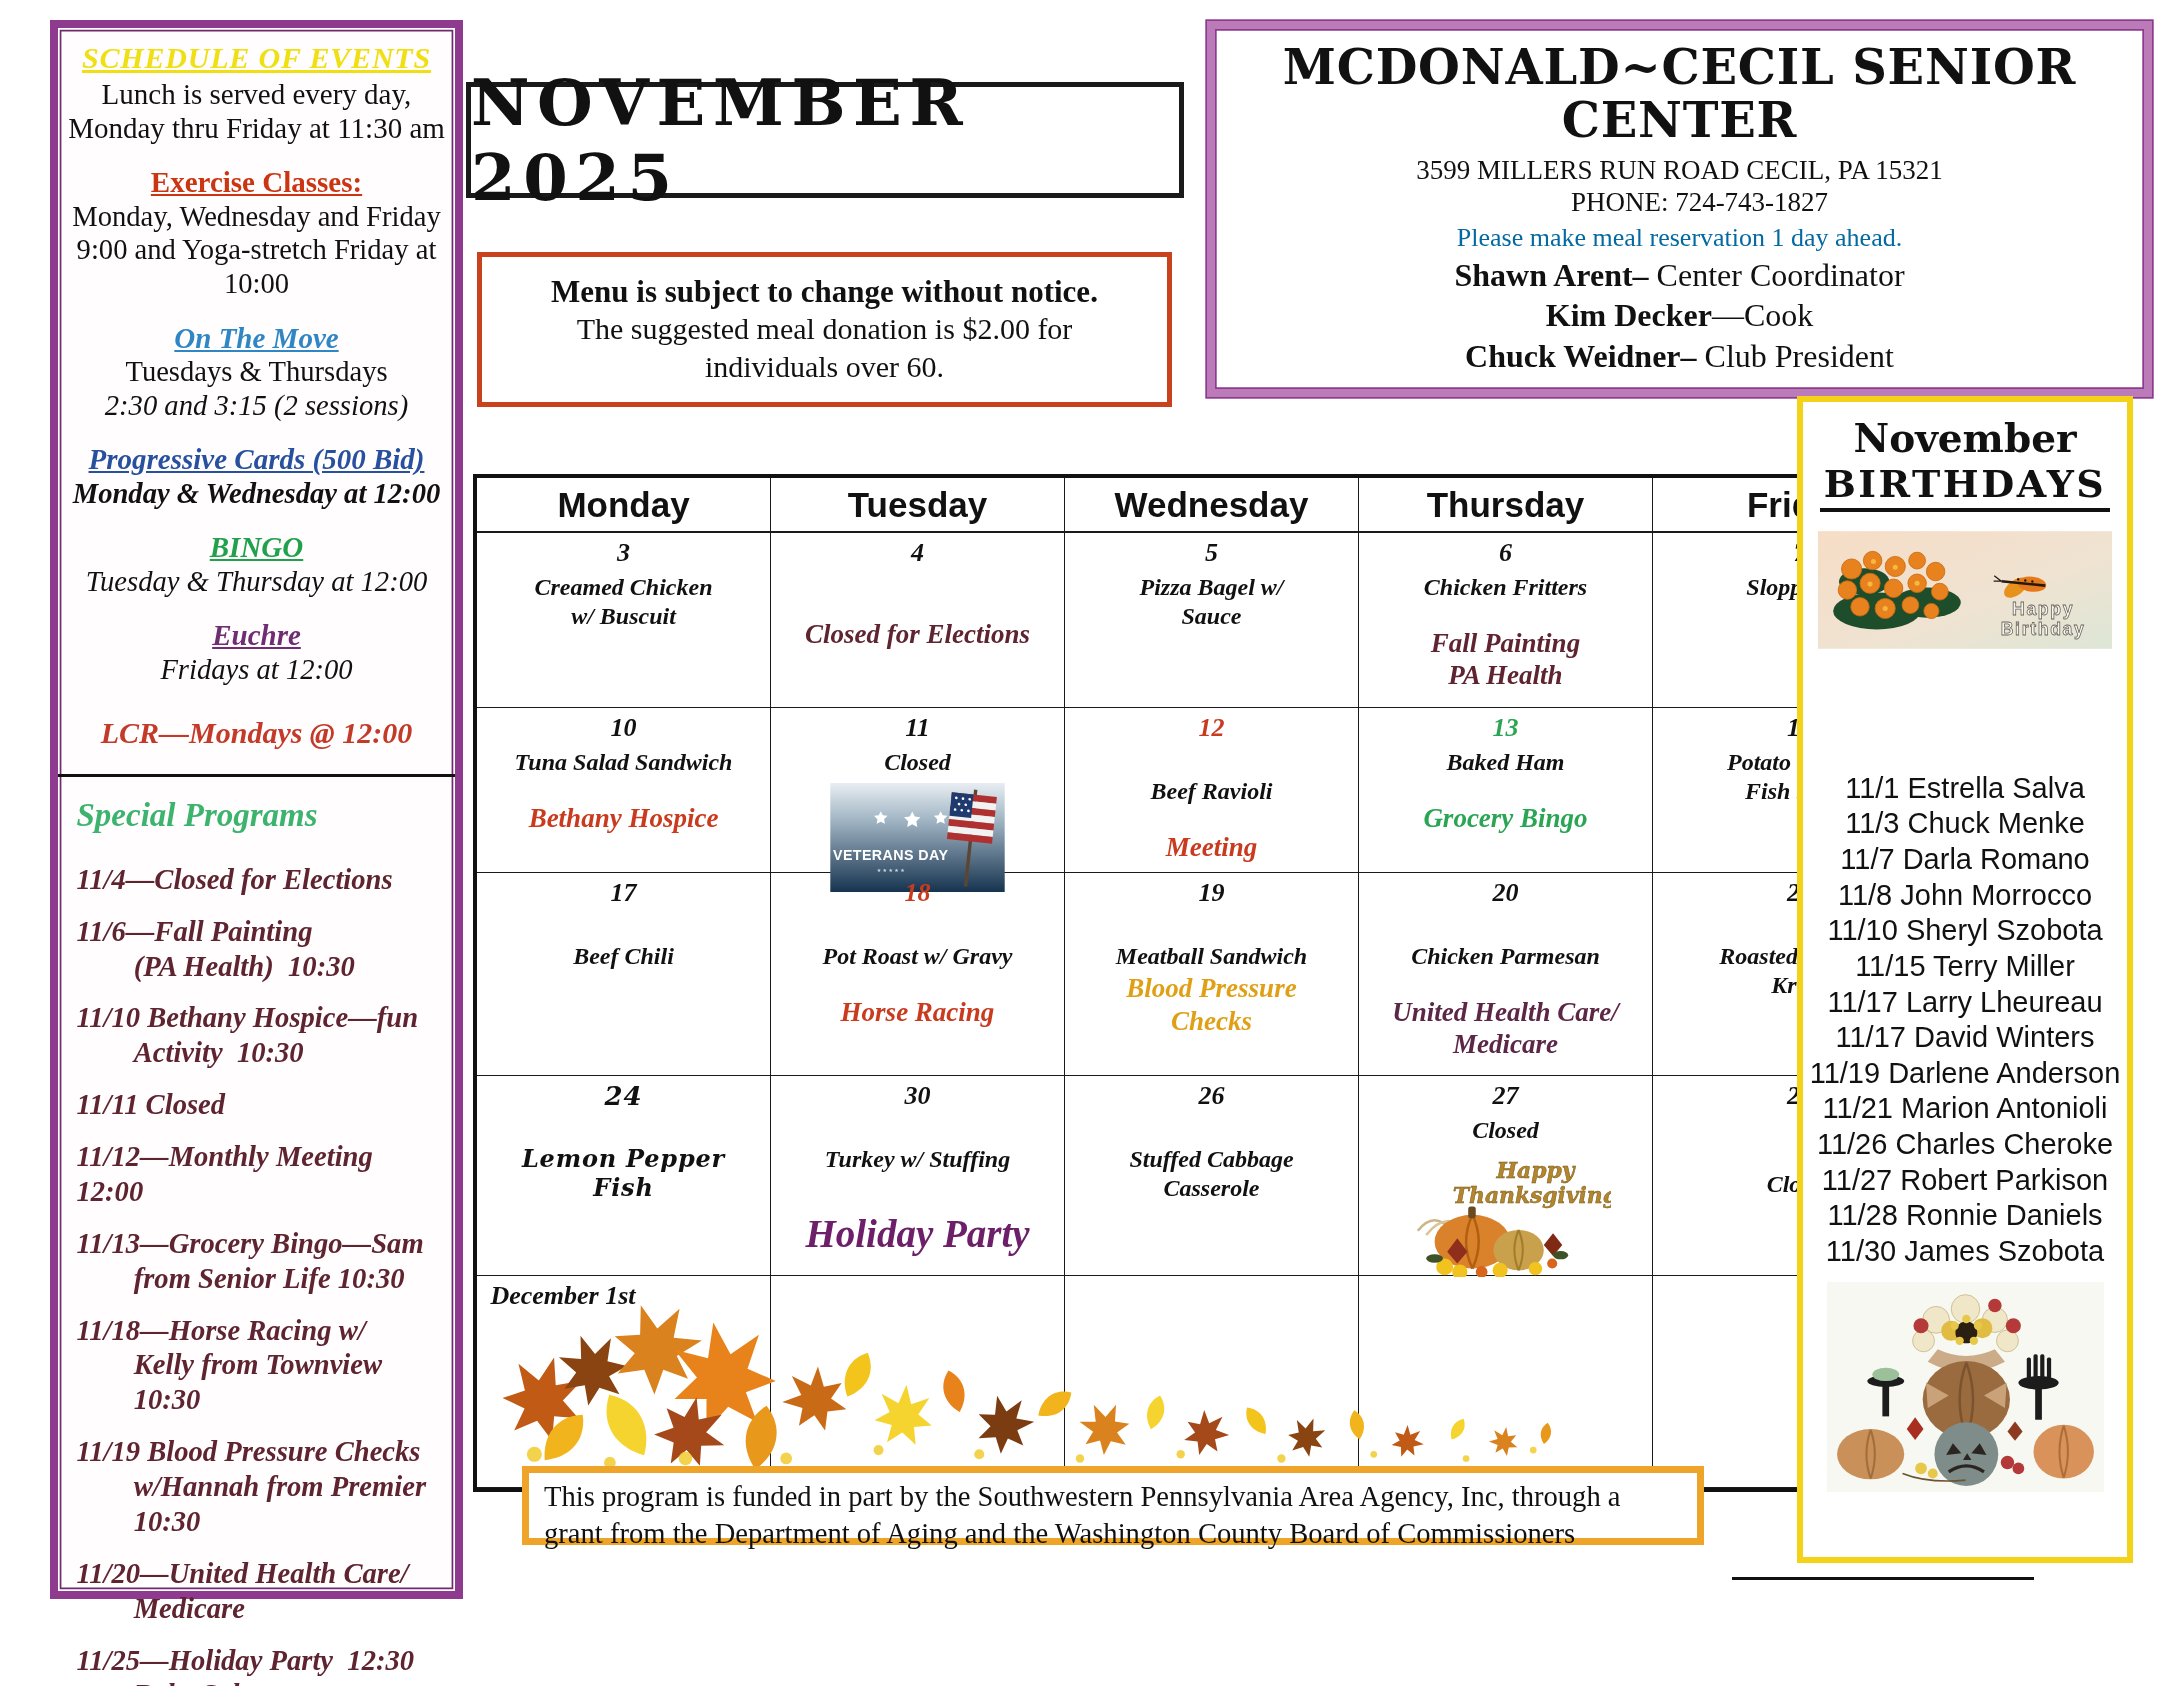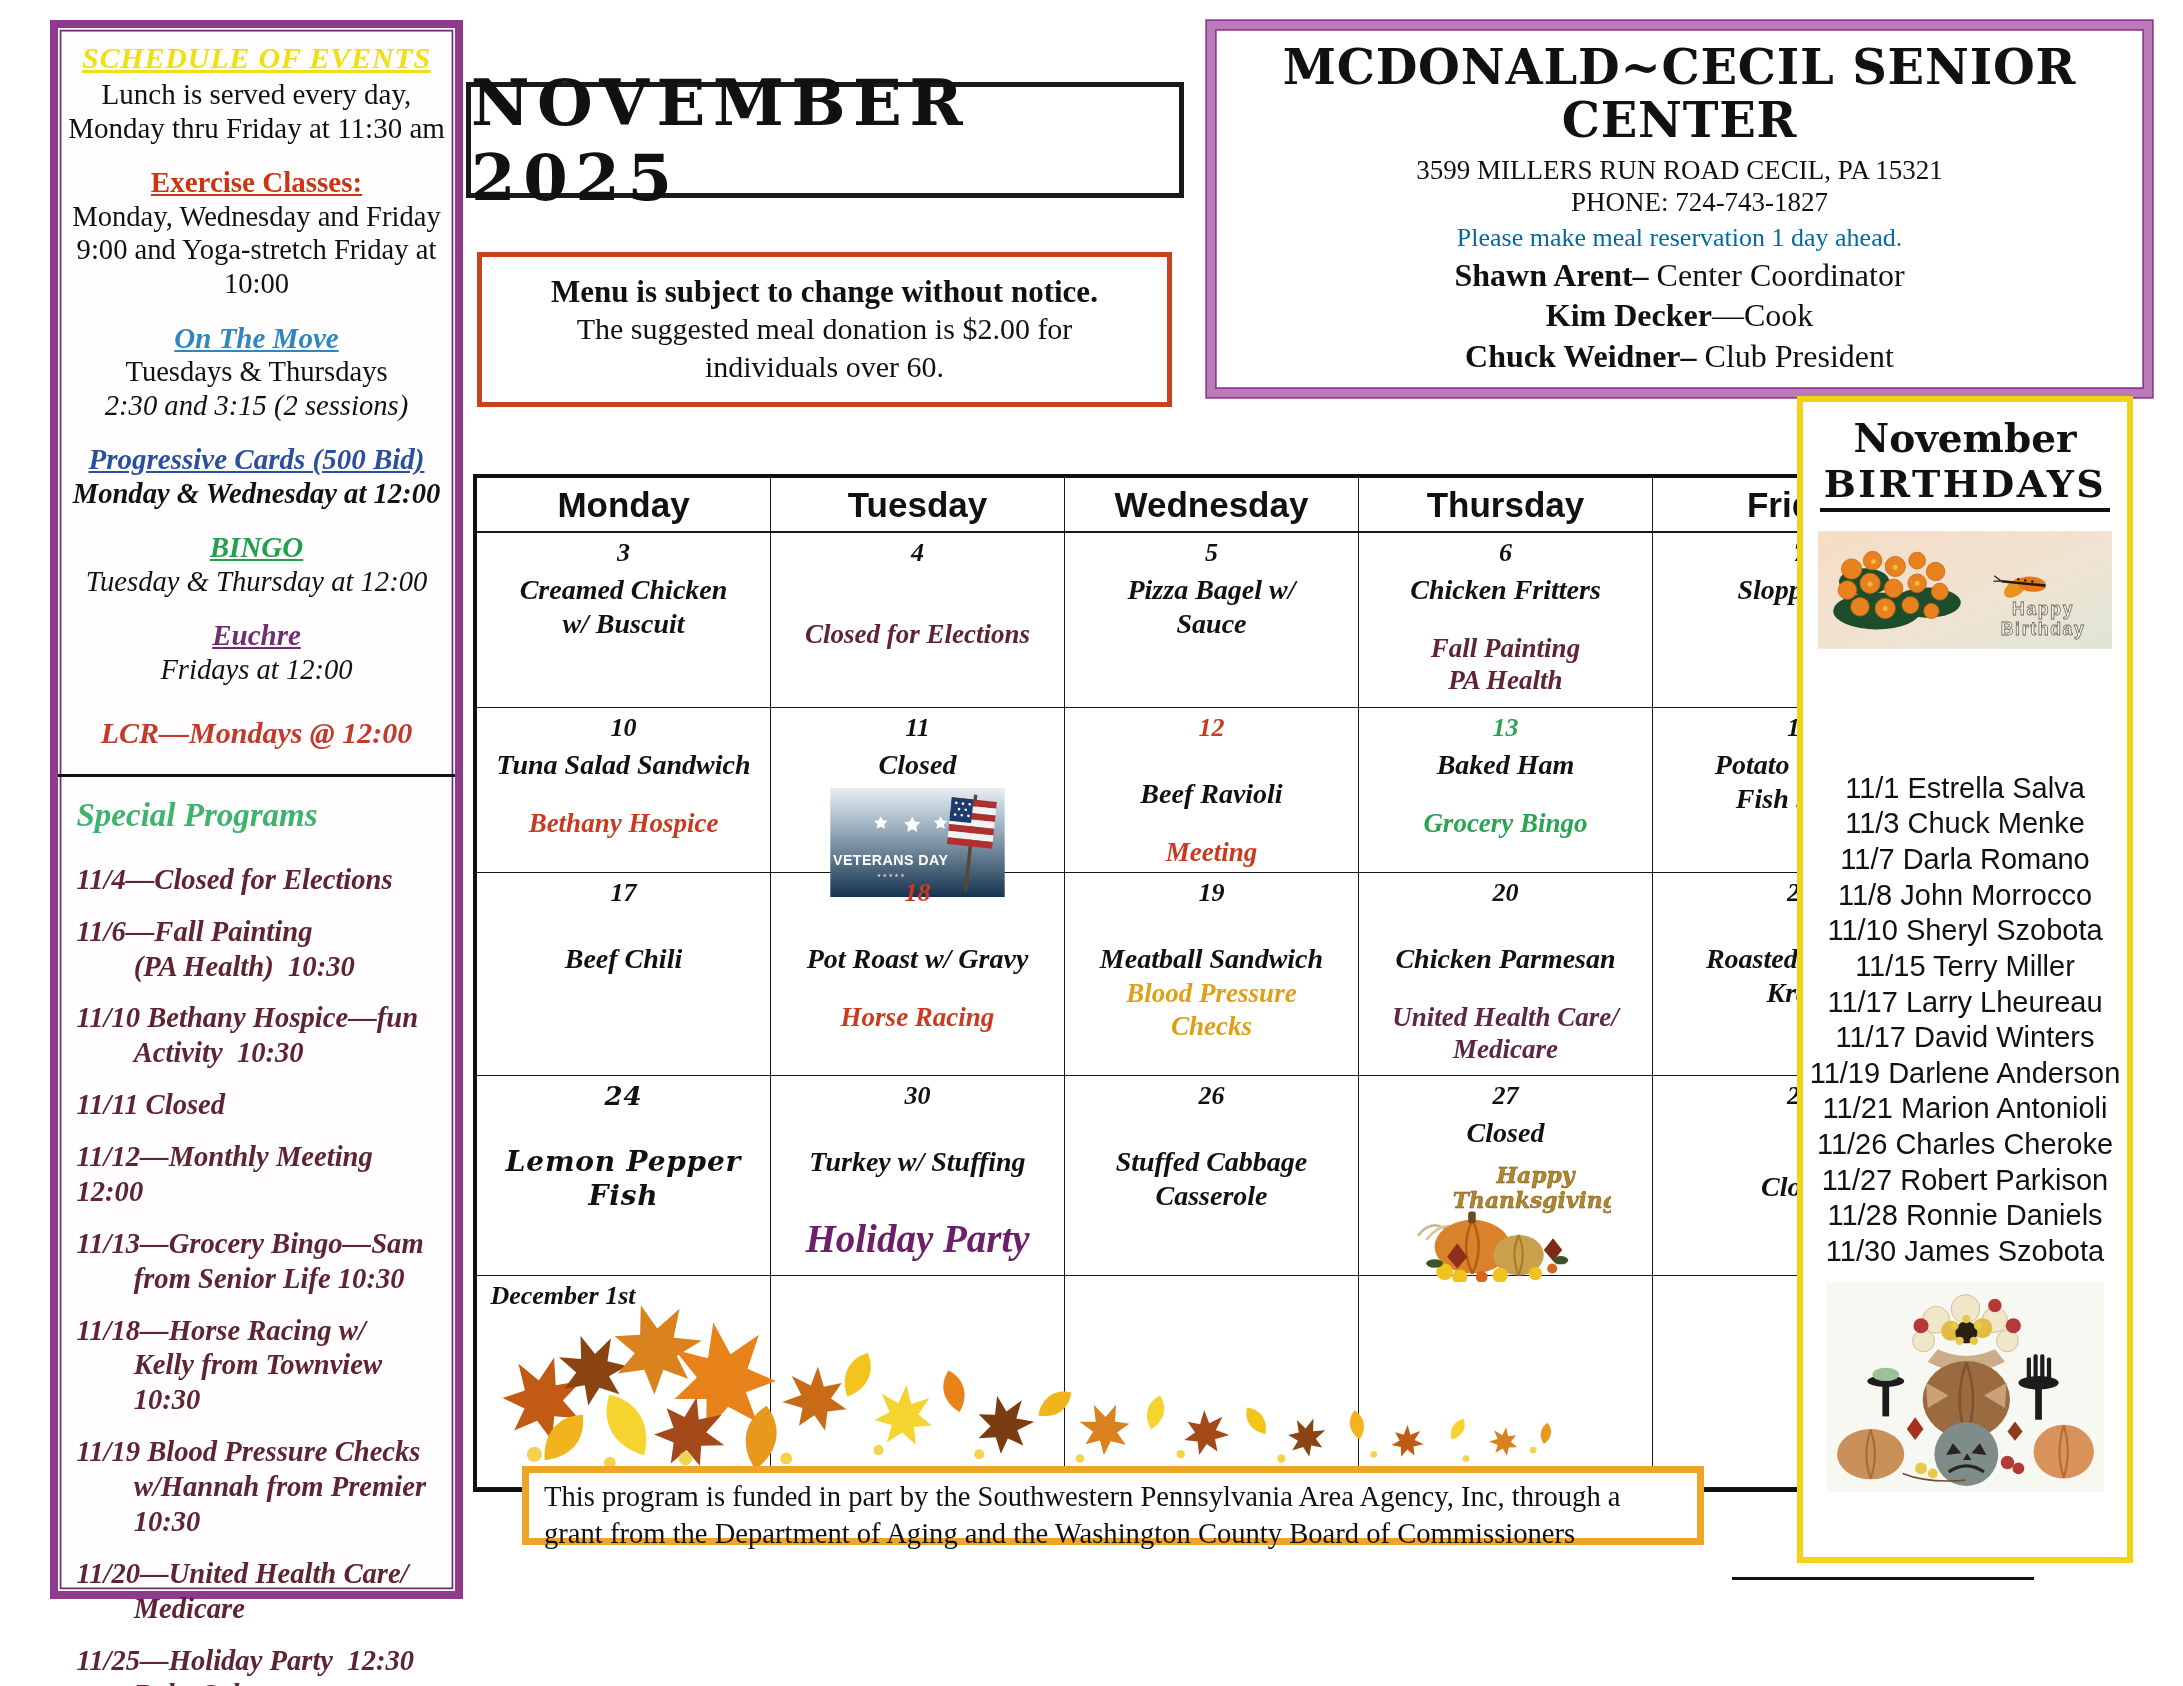--- a/index.html
+++ b/index.html
@@ -60,21 +60,21 @@
   .hc{border-right:1.7px solid #1a1a1a;border-bottom:2.5px solid #1a1a1a;
       display:flex;align-items:center;justify-content:center;
       font-family:"Liberation Sans","DejaVu Sans",sans-serif;font-weight:900;font-size:35px;}
   .hc:last-child,.cc:nth-child(5n){border-right:none;}
   .cc{border-right:1.7px solid #1a1a1a;border-bottom:1.7px solid #1a1a1a;
       text-align:center;padding-top:5px;position:relative;box-sizing:border-box;}
   .date{font-size:26px;font-weight:bold;font-style:italic;}
   .d-red{color:#c93a1e;}
   .d-green{color:#2aa553;}
   .slab{font-family:"DejaVu Serif",serif;font-weight:900;letter-spacing:0.8px;}
-  .meal{font-size:28px;font-weight:bold;font-style:italic;margin-top:5px;
+  .meal{font-size:24px;font-weight:bold;font-style:italic;margin-top:5px;
         white-space:pre-line;line-height:1.2;padding:0 5px;}
   .meal.gap{margin-top:34px;}
   .note{font-size:27px;font-weight:bold;font-style:italic;margin-top:25px;
         white-space:pre-line;line-height:1.2;padding:0 3.4px;}
   .c-maroon{color:#5e2430;}
   .c-red{color:#c93a1e;}
   .c-green{color:#2aa553;}
   .c-gold{color:#dfa016;}
   .c-uhc{color:#5c2747;}
   .note.big{font-size:39px;color:#6d2069;margin-top:37px;}

